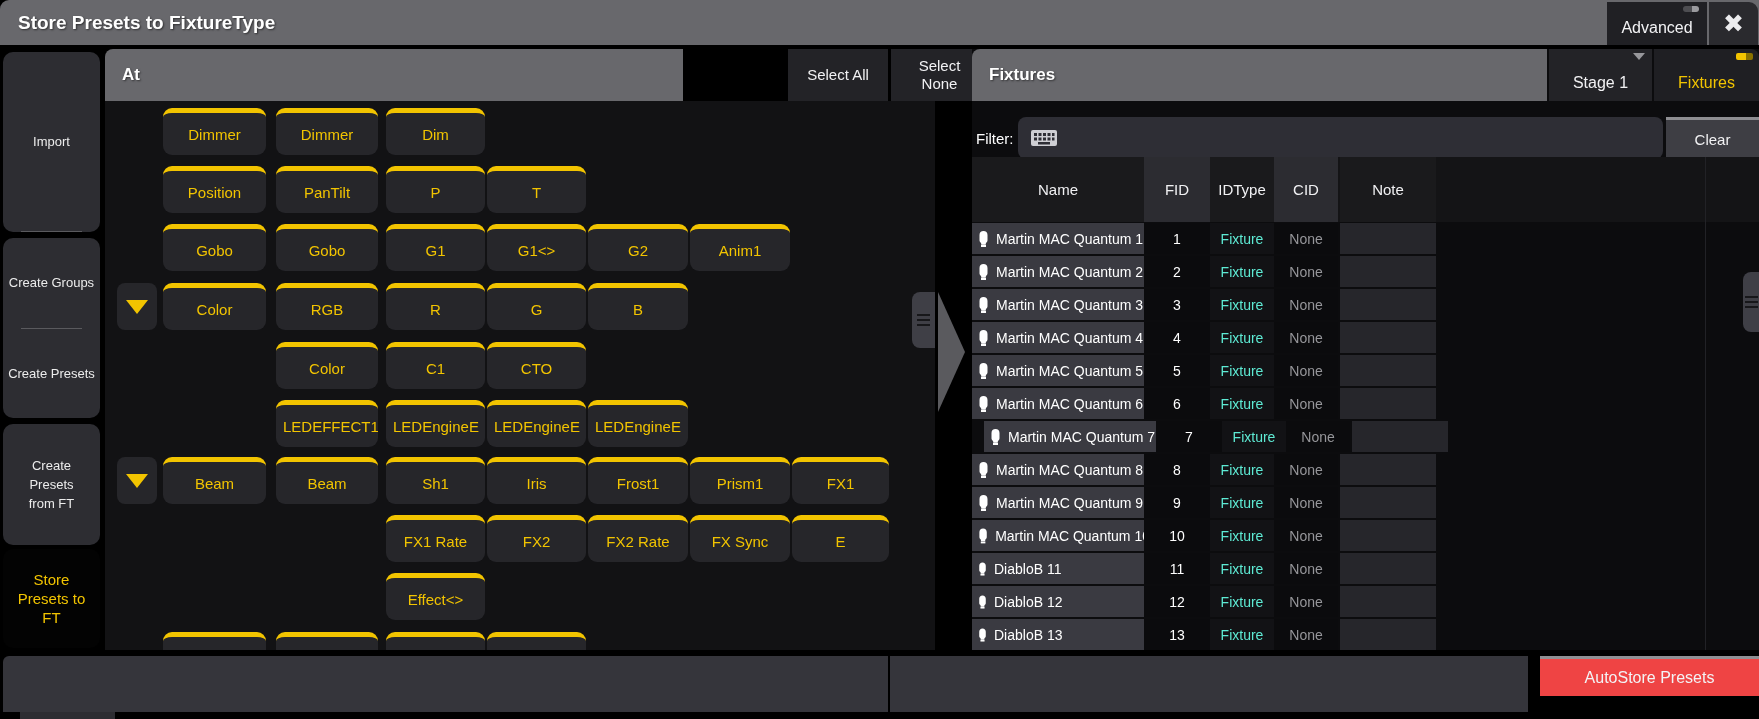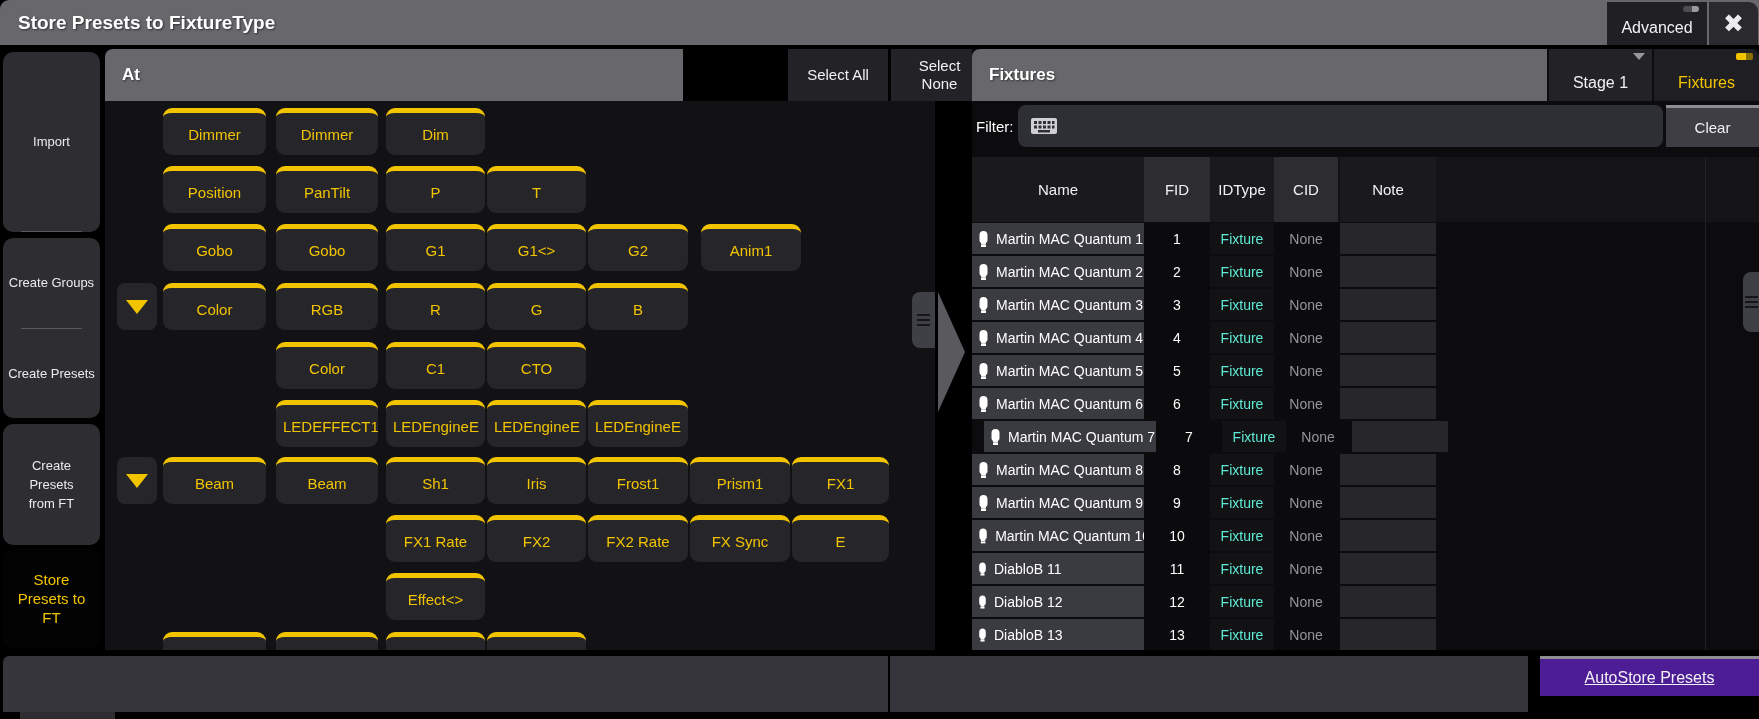--- a/index.html
+++ b/index.html
@@ -60,21 +60,21 @@
   
   .fx-panel{left:972px;top:49px;width:787px;height:601px;background:#0c0c0e;}
   .fx-title{left:0;top:0;width:575px;height:52px;}
   .tab{top:0;height:52px;background:#232327;display:flex;align-items:flex-end;justify-content:center;
        padding-bottom:9px;font-size:16px;color:#f1f1f3;cursor:pointer;}
   .tab .tri-sm{position:absolute;right:7px;top:4px;width:0;height:0;border-left:6px solid transparent;
                border-right:6px solid transparent;border-top:7px solid #97979b;}
   .tab.active{background:#1f1f23;color:#f2c400;border-radius:0 8px 0 0;}
   .tab .pill{position:absolute;right:6px;top:4px;width:17px;height:7px;border-radius:2px;
              background:linear-gradient(to right,#f2c400 60%,#8a7200 60%);}
-  .filter-row{left:0;top:56px;width:734px;height:42px;border-radius:12px;}
+  .filter-row{left:0;top:68px;width:734px;height:42px;border-radius:12px;}
   .filter-label{left:4px;top:0;height:42px;display:flex;align-items:center;font-size:15px;color:#fff;}
   .filter-input{left:46px;top:0;width:645px;height:42px;background:#2e2e35;border-radius:8px;
                 display:flex;align-items:center;padding-left:13px;cursor:text;}
   .clear-btn{left:694px;top:0;width:93px;height:42px;background:#3e3e44;border-top:3px solid #8e8e92;
              display:flex;align-items:center;justify-content:center;font-size:15px;color:#f1f1f3;cursor:pointer;}
 
   .thead{left:0;top:108px;width:787px;height:65px;background:#141416;}
   .th{position:absolute;top:0;height:65px;display:flex;align-items:center;justify-content:center;
       font-size:15px;color:#f1f1f3;cursor:pointer;}
   .th.dark{background:#1a1a1c;} .th.lite{background:#2c2c31;}
@@ -84,22 +84,22 @@
       font-size:14px;overflow:hidden;white-space:nowrap;}
   .fc.name{left:0;width:172px;background:#3a3a41;justify-content:flex-start;padding-left:6px;color:#fff;gap:7px;}
   .fc.fid{left:172px;width:66px;background:#0b0b0d;color:#fff;}
   .fc.idtype{left:238px;width:64px;background:#121215;color:#5eead4;}
   .fc.cid{left:302px;width:64px;background:#0b0b0d;color:#96969a;}
   .fc.note{left:368px;width:96px;background:#26262b;}
   .col-sep{left:733px;top:108px;width:1px;height:493px;background:#222226;}
 
   
   .bbar-seg{top:656px;height:56px;background:#35353b;}
-  .autostore-btn{left:1540px;top:656px;width:219px;height:40px;background:#4c1d95;border-top:3px solid #8e8e92;
-                 display:flex;align-items:center;justify-content:center;font-size:16px;color:#f3f3f5;cursor:pointer;text-decoration:underline;}
+  .autostore-btn{left:1540px;top:656px;width:219px;height:40px;background:#ef4444;border-top:3px solid #8e8e92;
+                 display:flex;align-items:center;justify-content:center;font-size:16px;color:#f3f3f5;cursor:pointer;}
   .corner-piece{left:20px;top:712px;width:95px;height:7px;background:#2d2d32;}
 </style>
 </head>
 <body>
 
 <div id="app">
 
   <div class="abs titlebar"></div>
   <div class="abs title-text">Store Presets to FixtureType</div>
   <div class="abs advanced-btn">
@@ -137,21 +137,21 @@
         <div class="pbtn" style="left: 281px; top: 7px; width: 99px;">Dim</div>
         <div class="pbtn" style="left: 58px; top: 65px; width: 103px;">Position</div>
         <div class="pbtn" style="left: 171px; top: 65px; width: 102px;">PanTilt</div>
         <div class="pbtn" style="left: 281px; top: 65px; width: 99px;">P</div>
         <div class="pbtn" style="left: 382px; top: 65px; width: 99px;">T</div>
         <div class="pbtn" style="left: 58px; top: 123px; width: 103px;">Gobo</div>
         <div class="pbtn" style="left: 171px; top: 123px; width: 102px;">Gobo</div>
         <div class="pbtn" style="left: 281px; top: 123px; width: 99px;">G1</div>
         <div class="pbtn" style="left: 382px; top: 123px; width: 99px;">G1&lt;&gt;</div>
         <div class="pbtn" style="left: 483px; top: 123px; width: 100px;">G2</div>
-        <div class="pbtn" style="left: 585px; top: 123px; width: 100px; margin-left: 11px;">Anim1</div>
+        <div class="pbtn" style="left: 585px; top: 123px; width: 100px;">Anim1</div>
         <div class="ptoggle" style="top: 182px;">
           <span class="tri-down"></span>
         </div>
         <div class="pbtn" style="left: 58px; top: 182px; width: 103px;">Color</div>
         <div class="pbtn" style="left: 171px; top: 182px; width: 102px;">RGB</div>
         <div class="pbtn" style="left: 281px; top: 182px; width: 99px;">R</div>
         <div class="pbtn" style="left: 382px; top: 182px; width: 99px;">G</div>
         <div class="pbtn" style="left: 483px; top: 182px; width: 100px;">B</div>
         <div class="pbtn" style="left: 171px; top: 241px; width: 102px;">Color</div>
         <div class="pbtn" style="left: 281px; top: 241px; width: 99px;">C1</div>

